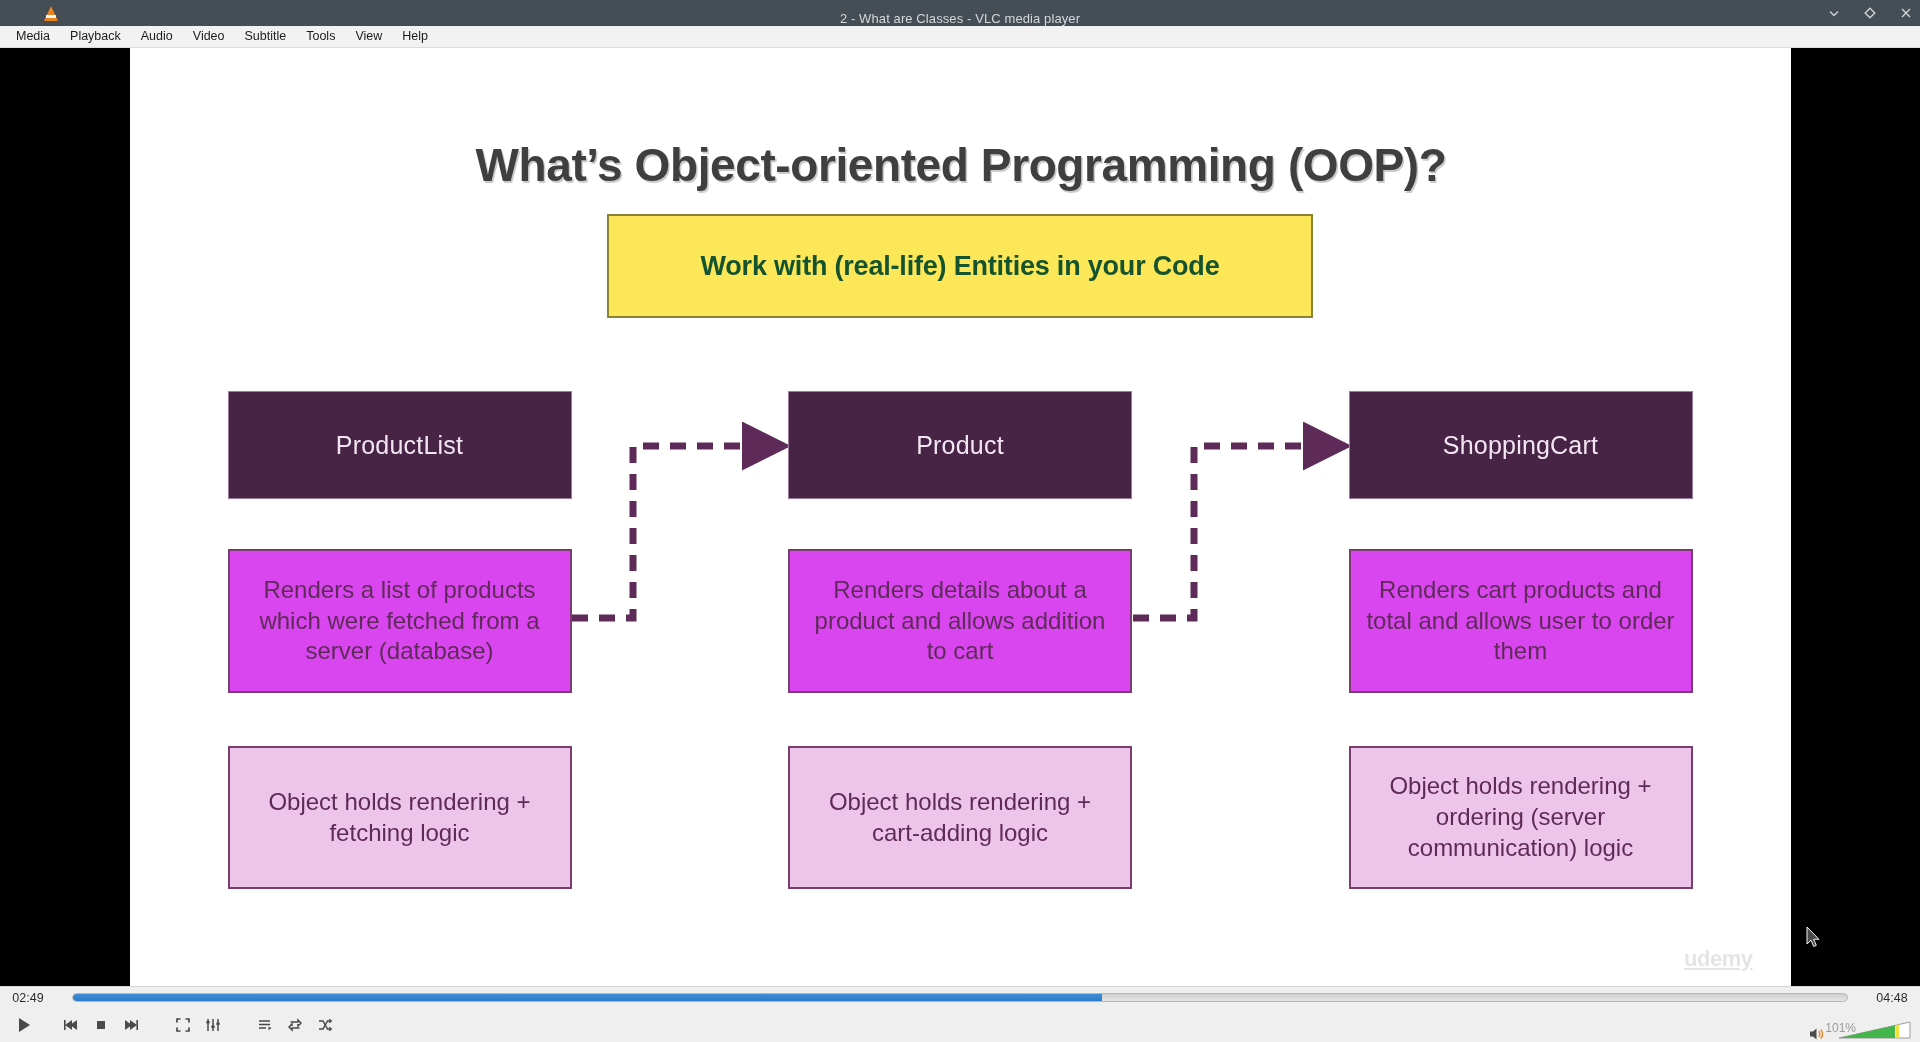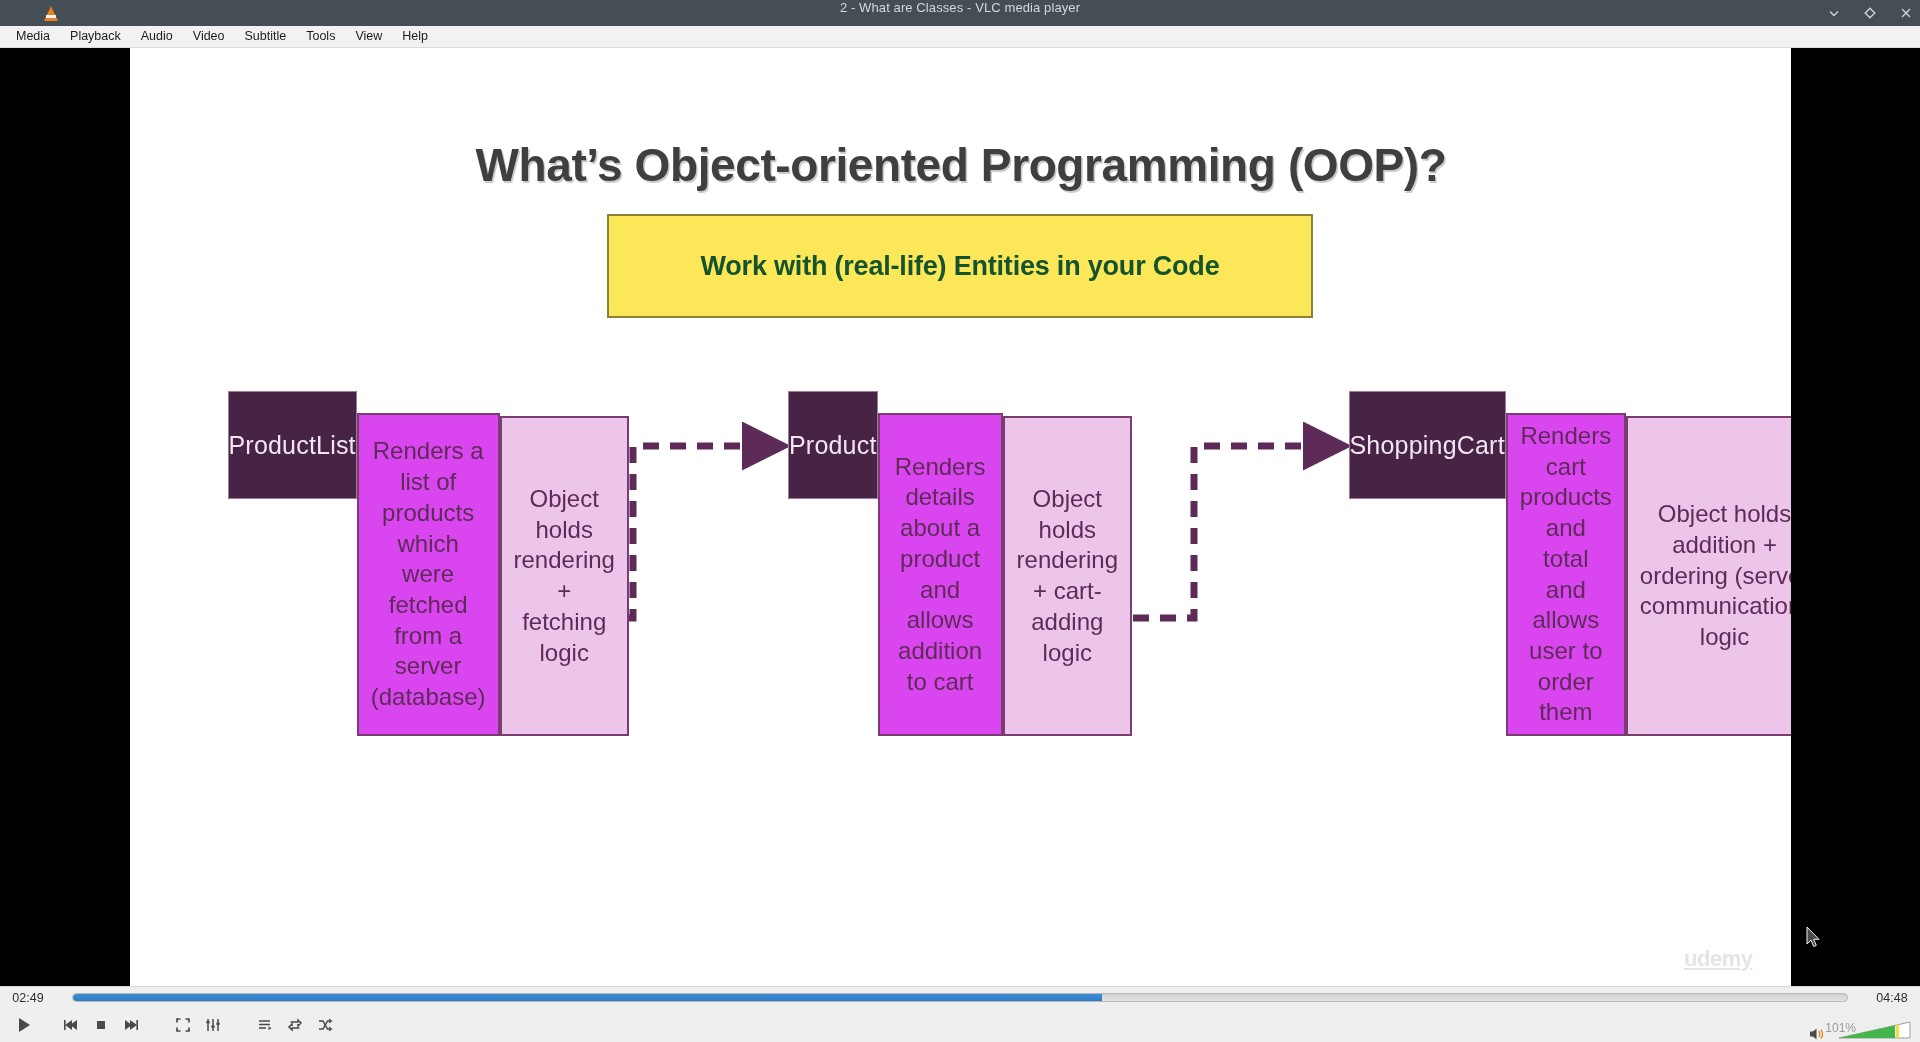--- a/index.html
+++ b/index.html
@@ -19,21 +19,21 @@
     background: #000;
     display: flex;
     flex-direction: column;
   }
 
   
   .titlebar {
     height: 26px;
     background: #454d55;
     display: flex;
-    align-items: flex-start;
+    align-items: flex-end;
     flex: 0 0 26px;
     position: relative;
     padding-left: 36px;
   }
   .titlebar-icon {
     width: 26px;
     height: 26px;
     display: flex;
     align-items: center;
     justify-content: center;
@@ -149,21 +149,22 @@
     position: absolute;
     top: 343px;
     left: 98px;
     width: 1465px;
     display: flex;
     justify-content: space-between;
   }
   .col {
     width: 344px;
     display: flex;
-    flex-direction: row;
+    flex-direction: column;
+    gap: 28px;
   }
 
   .box-head {
     height: 108px;
     background: #472445;
     border: 1.5px solid #9d7d9b;
     display: flex;
     align-items: center;
     justify-content: center;
   }
@@ -395,21 +396,21 @@
         </div>
 
         <div class="col">
           <div class="box-head">
             <div class="box-head-text">ShoppingCart</div>
           </div>
           <div class="box-desc">
             <div class="box-desc-text">Renders cart products and total and allows user to order them</div>
           </div>
           <div class="box-logic">
-            <div class="box-logic-text">Object holds addition + ordering (server communication) logic</div>
+            <div class="box-logic-text">Object holds rendering + ordering (server communication) logic</div>
           </div>
         </div>
 
       </div>
 
       <div class="watermark">udemy</div>
     </div>
 
     <div class="cursor">
       <svg width="16" height="24" viewBox="0 0 16 24">

